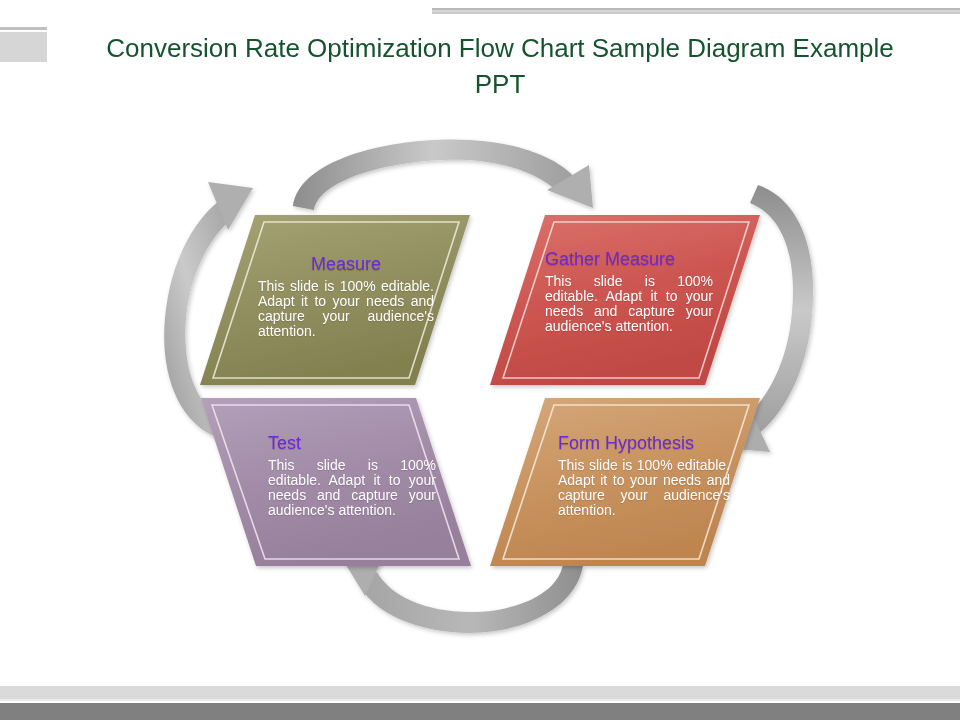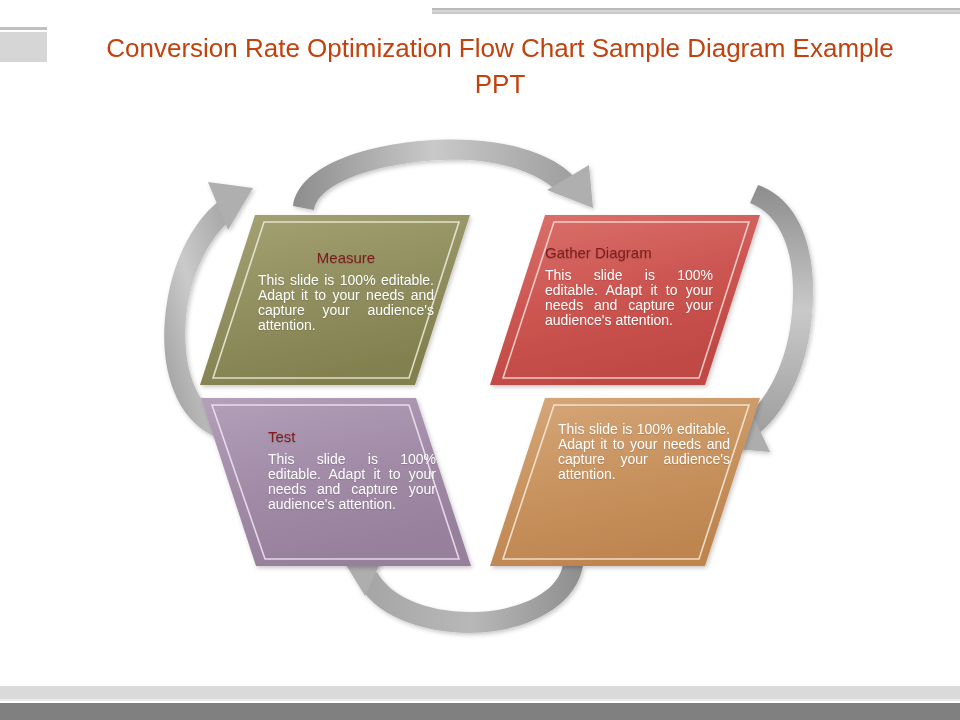--- a/index.html
+++ b/index.html
@@ -74,45 +74,45 @@
 
   
   .title {
     position: absolute;
     left: 80px;
     top: 30px;
     width: 840px;
     text-align: center;
     font-size: 26px;
     line-height: 36px;
-    color: #c2410c;
+    color: #14532d;
     font-family: "Liberation Sans", sans-serif;
     letter-spacing: 0px;
   }
 
   
   .stage {
     position: absolute;
     left: 0;
     top: 130px;
     width: 960px;
     height: 520px;
   }
   .stage svg { display: block; }
 
   
   .card-text {
     position: absolute;
     color: #ffffff;
   }
   .card-title {
-    font-size: 15px;
+    font-size: 18px;
     line-height: 22px;
-    margin: 4px 0 4px 0;
-    color: #7f1d1d;
+    margin: 10px 0 4px 0;
+    color: #6d28d9;
     text-shadow: 0 1px 1px rgba(0,0,0,0.18);
   }
   .card-body {
     font-size: 14px;
     line-height: 15px;
     text-align: justify;
     color: #ffffff;
     text-shadow: 0 1px 1px rgba(0,0,0,0.14);
   }
 
@@ -248,28 +248,29 @@
       <path d="M 554 275 L 749 275 L 699 429 L 503 429 Z" fill="none" stroke="#F8EBDA" stroke-width="1.6" opacity="0.85"></path>
     </g>
   </svg>
 
   <div class="card-text" id="txt-measure">
     <div class="card-title">Measure</div>
     <div class="card-body">This slide is 100% editable. Adapt it to your needs and capture your audience's attention.</div>
   </div>
 
   <div class="card-text" id="txt-gather">
-    <div class="card-title">Gather Diagram</div>
+    <div class="card-title">Gather Measure</div>
     <div class="card-body">This slide is 100% editable. Adapt it to your needs and capture your audience's attention.</div>
   </div>
 
   <div class="card-text" id="txt-test">
     <div class="card-title">Test</div>
     <div class="card-body">This slide is 100% editable. Adapt it to your needs and capture your audience's attention.</div>
   </div>
 
   <div class="card-text" id="txt-form">
+    <div class="card-title">Form Hypothesis</div>
     <div class="card-body">This slide is 100% editable. Adapt it to your needs and capture your audience's attention.</div>
   </div>
 </div>
 
 <div class="deco-bottom-band"></div>
 <div class="deco-bottom-bar"></div>
 
 </body></html>

